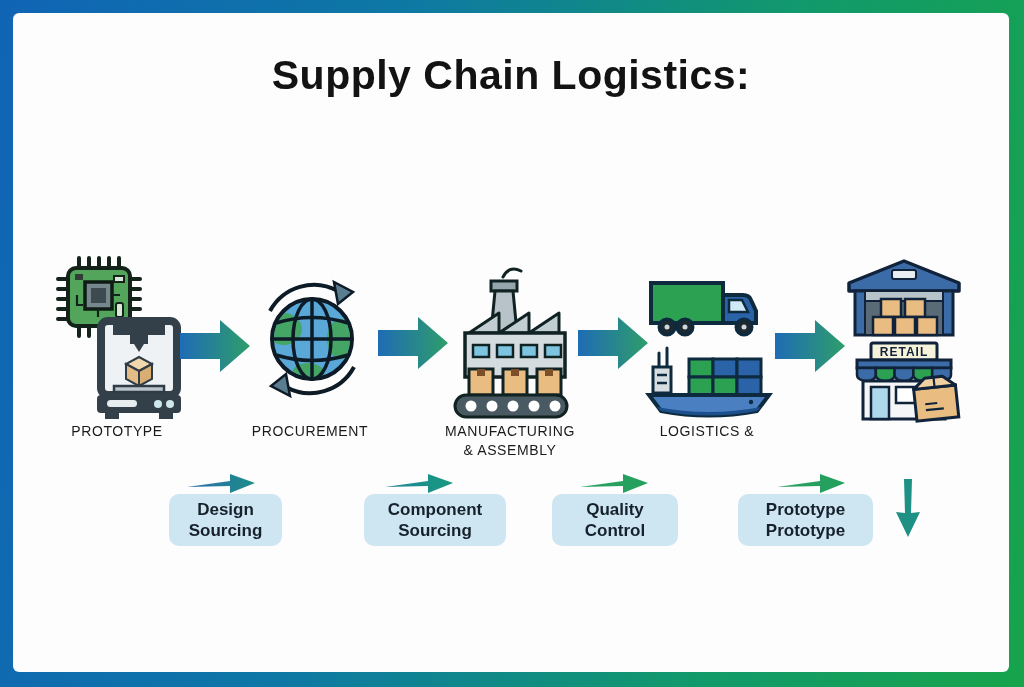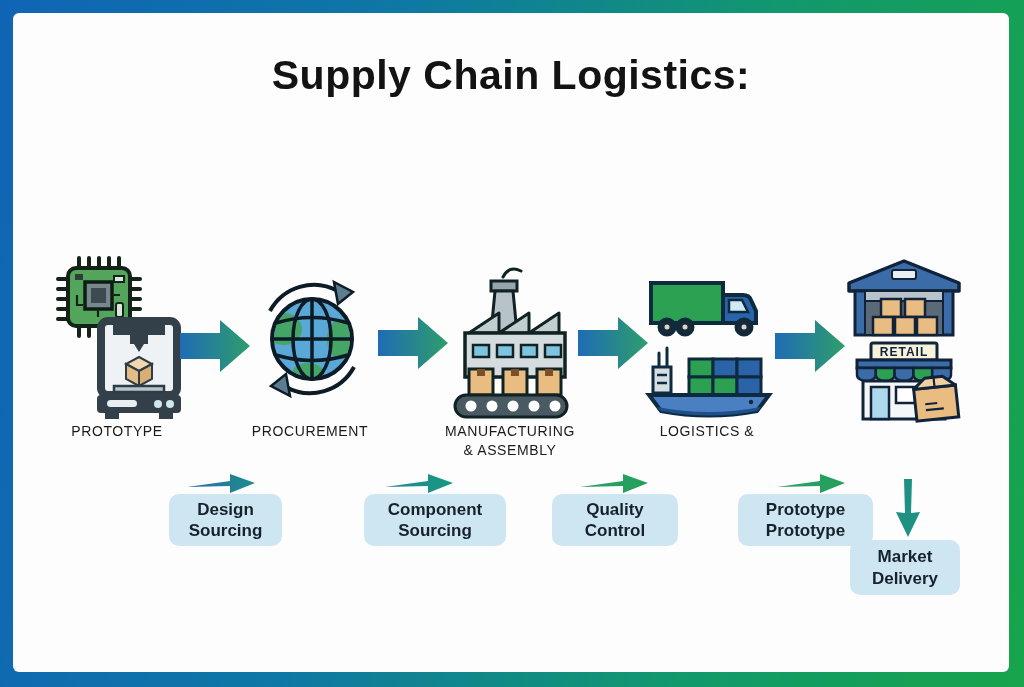--- a/index.html
+++ b/index.html
@@ -299,19 +299,15 @@
     <span>Sourcing</span>
   </div>
   <div class="substep-box" style="left:539px;width:126px;">
     <span>Quality</span>
     <span>Control</span>
   </div>
   <div class="substep-box" style="left:725px;width:135px;">
     <span>Prototype</span>
     <span>Prototype</span>
   </div>
-  <div class="substep-box" style="left:837px;top:527px;width:110px;height:55px;">
-    <span>Market</span>
-    <span>Delivery</span>
-  </div>
 
 </div>
 </div>
 
 </body></html>

